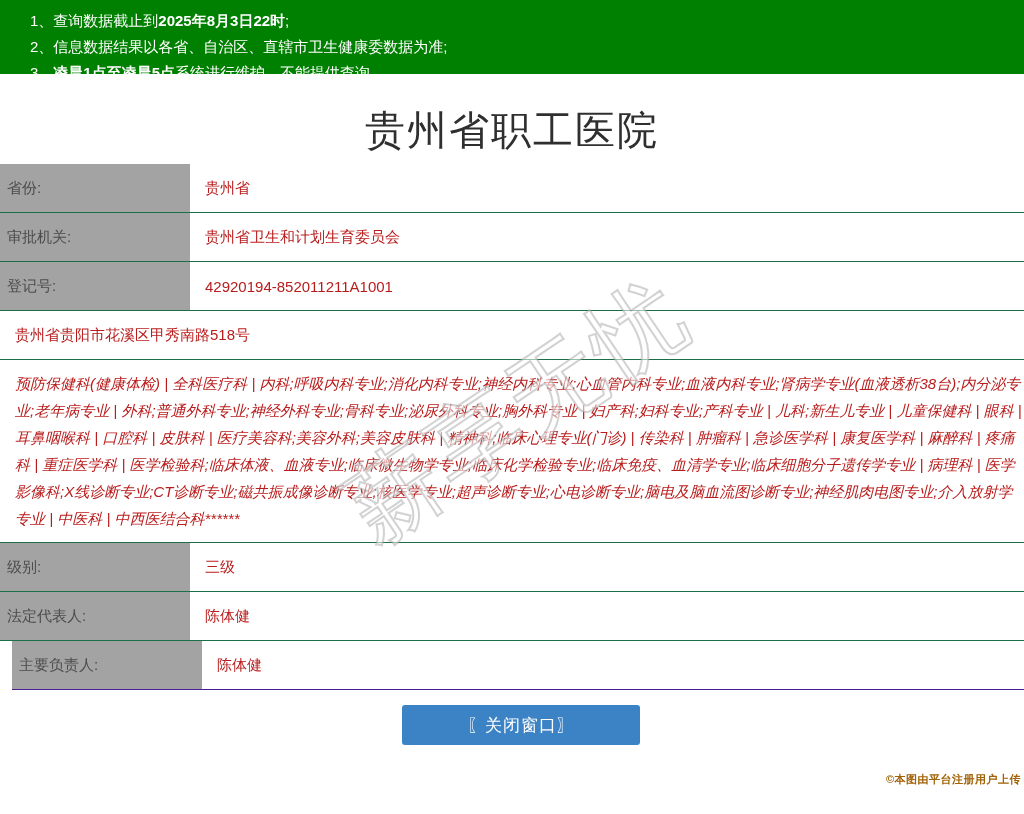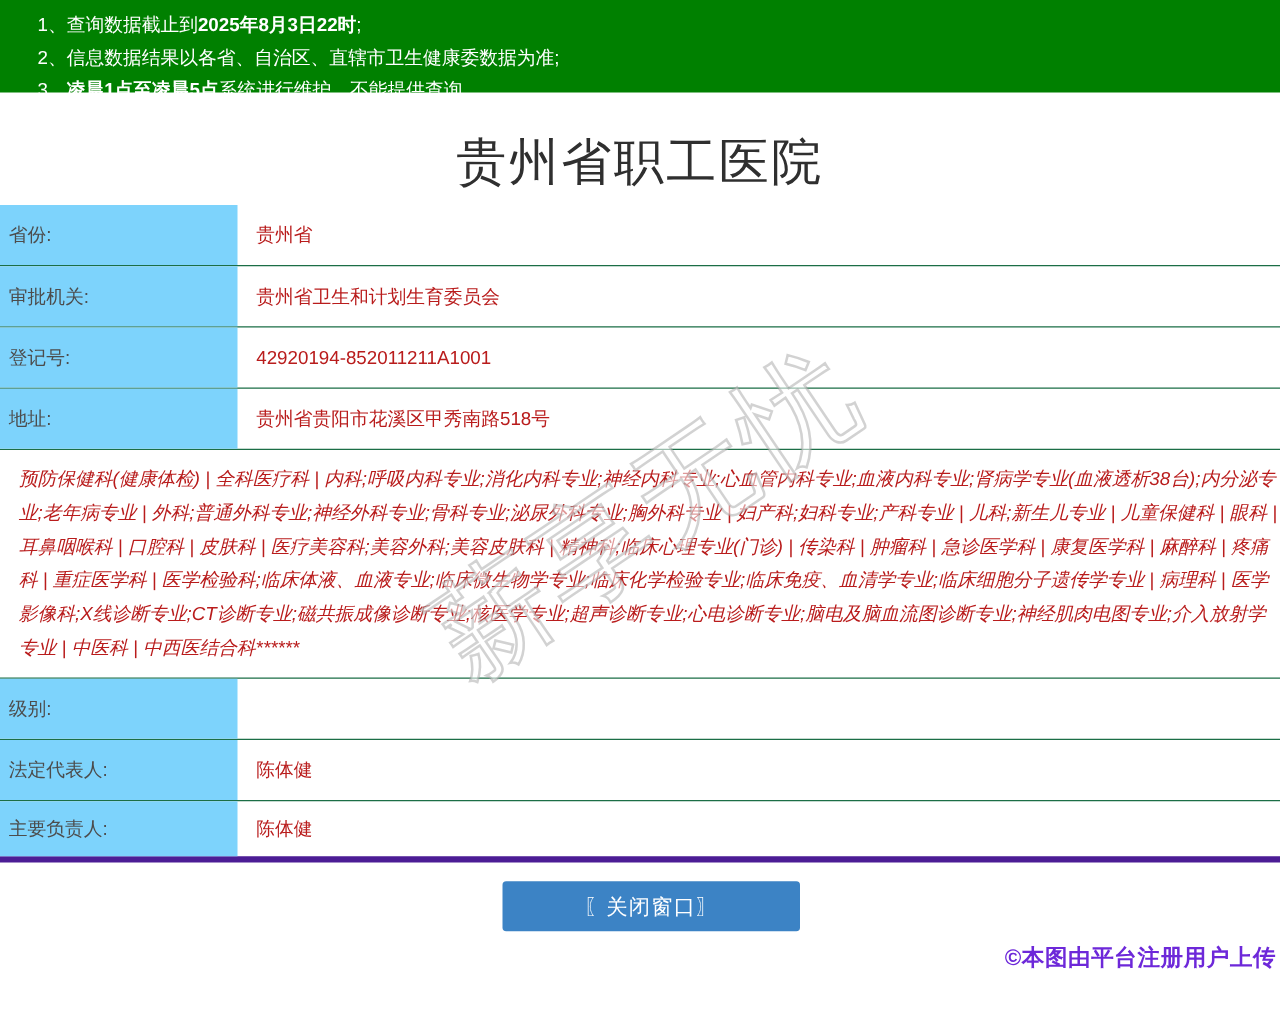--- a/index.html
+++ b/index.html
@@ -39,25 +39,25 @@
     color: #2f2f2f;
   }
 
   
   .info-table { margin-top: 13px; width: 1024px; }
   .row {
     display: flex;
     border-bottom: 1px solid #1b6e46;
     min-height: 49px;
   }
-  .row.last { border-bottom: 5px solid #4c1d95; }
+  .row.last { border-bottom: 1px solid #4c1d95; margin-left: 12px; }
   .cell-label {
     flex: 0 0 190px;
     width: 190px;
-    background: #7dd3fc;
+    background: #a3a3a3;
     padding-left: 7px;
     display: flex;
     align-items: center;
     font-size: 15px;
     color: #4c4c4c;
   }
   .cell-value {
     flex: 1;
     padding-left: 15px;
     padding-right: 2px;
@@ -104,24 +104,24 @@
     letter-spacing: 5px;
     white-space: nowrap;
     color: rgba(255,255,255,0.55);
     -webkit-text-stroke: 2px rgba(165,165,165,0.5);
     pointer-events: none;
     z-index: 5;
   }
   .credit {
     position: absolute;
     right: 3px;
-    top: 754px;
-    font-size: 18px;
+    top: 772px;
+    font-size: 11px;
     font-weight: 700;
-    color: #6d28d9;
+    color: #a16207;
     letter-spacing: 0.5px;
     text-shadow: -1px -1px 0 #fff, 1px -1px 0 #fff, -1px 1px 0 #fff, 1px 1px 0 #fff;
     z-index: 6;
   }
 </style>
 </head>
 <body>
 
 <div class="notice-banner">
   <div class="notice-line"><span>1、</span><span>查询数据截止到</span><b>2025年8月3日22时</b><span>;</span></div>
@@ -138,28 +138,28 @@
   </div>
   <div class="row">
     <div class="cell-label">审批机关:</div>
     <div class="cell-value">贵州省卫生和计划生育委员会</div>
   </div>
   <div class="row">
     <div class="cell-label">登记号:</div>
     <div class="cell-value">42920194-852011211A1001</div>
   </div>
   <div class="row">
-    <div class="cell-label">地址:</div>
     <div class="cell-value">贵州省贵阳市花溪区甲秀南路518号</div>
   </div>
   <div class="row multiline">
     <div class="cell-value">预防保健科(健康体检) | 全科医疗科 | 内科;呼吸内科专业;消化内科专业;神经内科专业;心血管内科专业;血液内科专业;肾病学专业(血液透析38台);内分泌专业;老年病专业 | 外科;普通外科专业;神经外科专业;骨科专业;泌尿外科专业;胸外科专业 | 妇产科;妇科专业;产科专业 | 儿科;新生儿专业 | 儿童保健科 | 眼科 | 耳鼻咽喉科 | 口腔科 | 皮肤科 | 医疗美容科;美容外科;美容皮肤科 | 精神科;临床心理专业(门诊) | 传染科 | 肿瘤科 | 急诊医学科 | 康复医学科 | 麻醉科 | 疼痛科 | 重症医学科 | 医学检验科;临床体液、血液专业;临床微生物学专业;临床化学检验专业;临床免疫、血清学专业;临床细胞分子遗传学专业 | 病理科 | 医学影像科;X线诊断专业;CT诊断专业;磁共振成像诊断专业;核医学专业;超声诊断专业;心电诊断专业;脑电及脑血流图诊断专业;神经肌肉电图专业;介入放射学专业 | 中医科 | 中西医结合科******</div>
   </div>
   <div class="row">
     <div class="cell-label">级别:</div>
+    <div class="cell-value">三级</div>
   </div>
   <div class="row">
     <div class="cell-label">法定代表人:</div>
     <div class="cell-value">陈体健</div>
   </div>
   <div class="row last">
     <div class="cell-label">主要负责人:</div>
     <div class="cell-value">陈体健</div>
   </div>
 </div>

